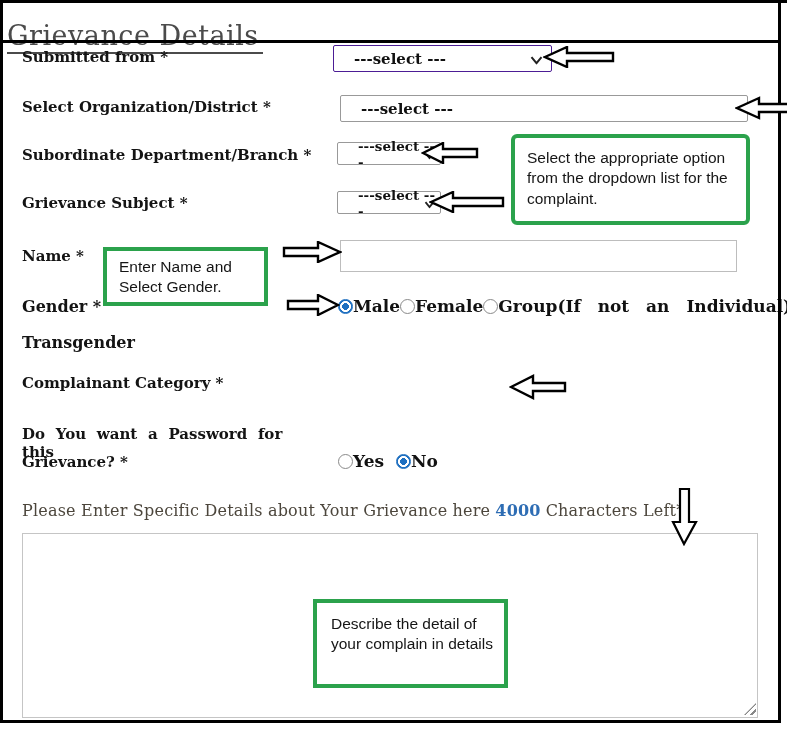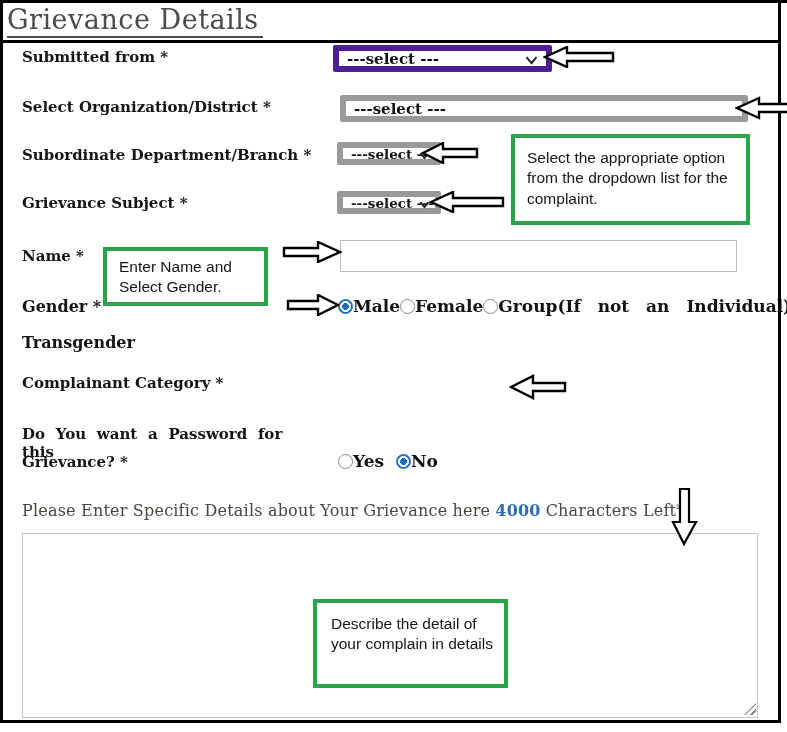--- a/index.html
+++ b/index.html
@@ -10,30 +10,30 @@
   }
   .frame { position:absolute; background:#000; z-index:5; }
   .f-top    { left:0; top:0; width:787px; height:3px; }
   .f-left   { left:0; top:0; width:3px; height:723px; }
   .f-right  { left:778px; top:0; width:3px; height:723px; }
   .f-bottom { left:0; top:720px; width:781px; height:3px; }
   .f-divider{ left:0; top:40px; width:781px; height:3px; }
 
   .page-title {
     position:absolute; left:7px; top:4px; font-size:27px; color:#4b4b4b;
-    border-bottom:2px solid #4b4b4b; padding:0 4px 1px 0; letter-spacing:0.5px;
+    border-bottom:2px solid #4b4b4b; padding:16px 4px 1px 0; letter-spacing:0.5px;
   }
   .lbl {
     position:absolute; left:22px; font-weight:bold; font-size:15px; color:#141414;
     white-space:nowrap;
   }
   .sel {
-    position:absolute; background:#fff; border:6px solid #4c1d95; border-radius:2px;
+    position:absolute; background:#fff; border:1px solid #4c1d95; border-radius:2px;
     font-weight:bold; font-size:15px; display:flex; align-items:center;
-    padding-left:8px; cursor:pointer;
+    padding-left:20px; cursor:pointer;
   }
   .sel .chev { position:absolute; right:8px; top:50%; transform:translateY(-46%); }
   .sel-sm { font-size:13.5px; border-color:#999; }
   .sel-cat { border:2px solid #1c1c1c; border-radius:3px; justify-content:center;
              padding-left:0; font-size:14.5px; }
   .sel-cat .chev { position:static; transform:none; margin-left:6px; }
   .txt-input {
     position:absolute; border:1px solid #bdbdbd; background:#fff; outline:none;
     font-family:"DejaVu Serif", serif; font-size:15px; padding:0 6px;
   }
@@ -62,21 +62,21 @@
   .resize-handle {
     position:absolute; left:744px; top:703px; width:12px; height:12px; z-index:2;
     background:repeating-linear-gradient(135deg, transparent 0 3px, #888 3px 4.8px);
     clip-path:polygon(100% 0, 100% 100%, 0 100%);
   }
   .callout {
     position:absolute; border:4px solid #2ba24c; background:#fff; z-index:3;
     font-family:"Liberation Sans", sans-serif; font-size:15.5px; color:#151515;
     line-height:1.32;
   }
-  .co-1 { left:511px; top:134px; width:239px; height:91px; padding:10px 6px 0 12px; }
+  .co-1 { left:511px; top:134px; width:239px; height:91px; padding:10px 6px 0 12px;border-radius:6px; }
   .co-2 { left:103px; top:247px; width:165px; height:59px; padding:6px 4px 0 12px; }
   .co-3 { left:313px; top:599px; width:195px; height:89px; padding:11px 6px 0 14px; }
   .arrow { position:absolute; z-index:6; }
 </style>
 </head>
 <body>
 
 <div class="screen">
 
   <div class="frame f-top"></div>

